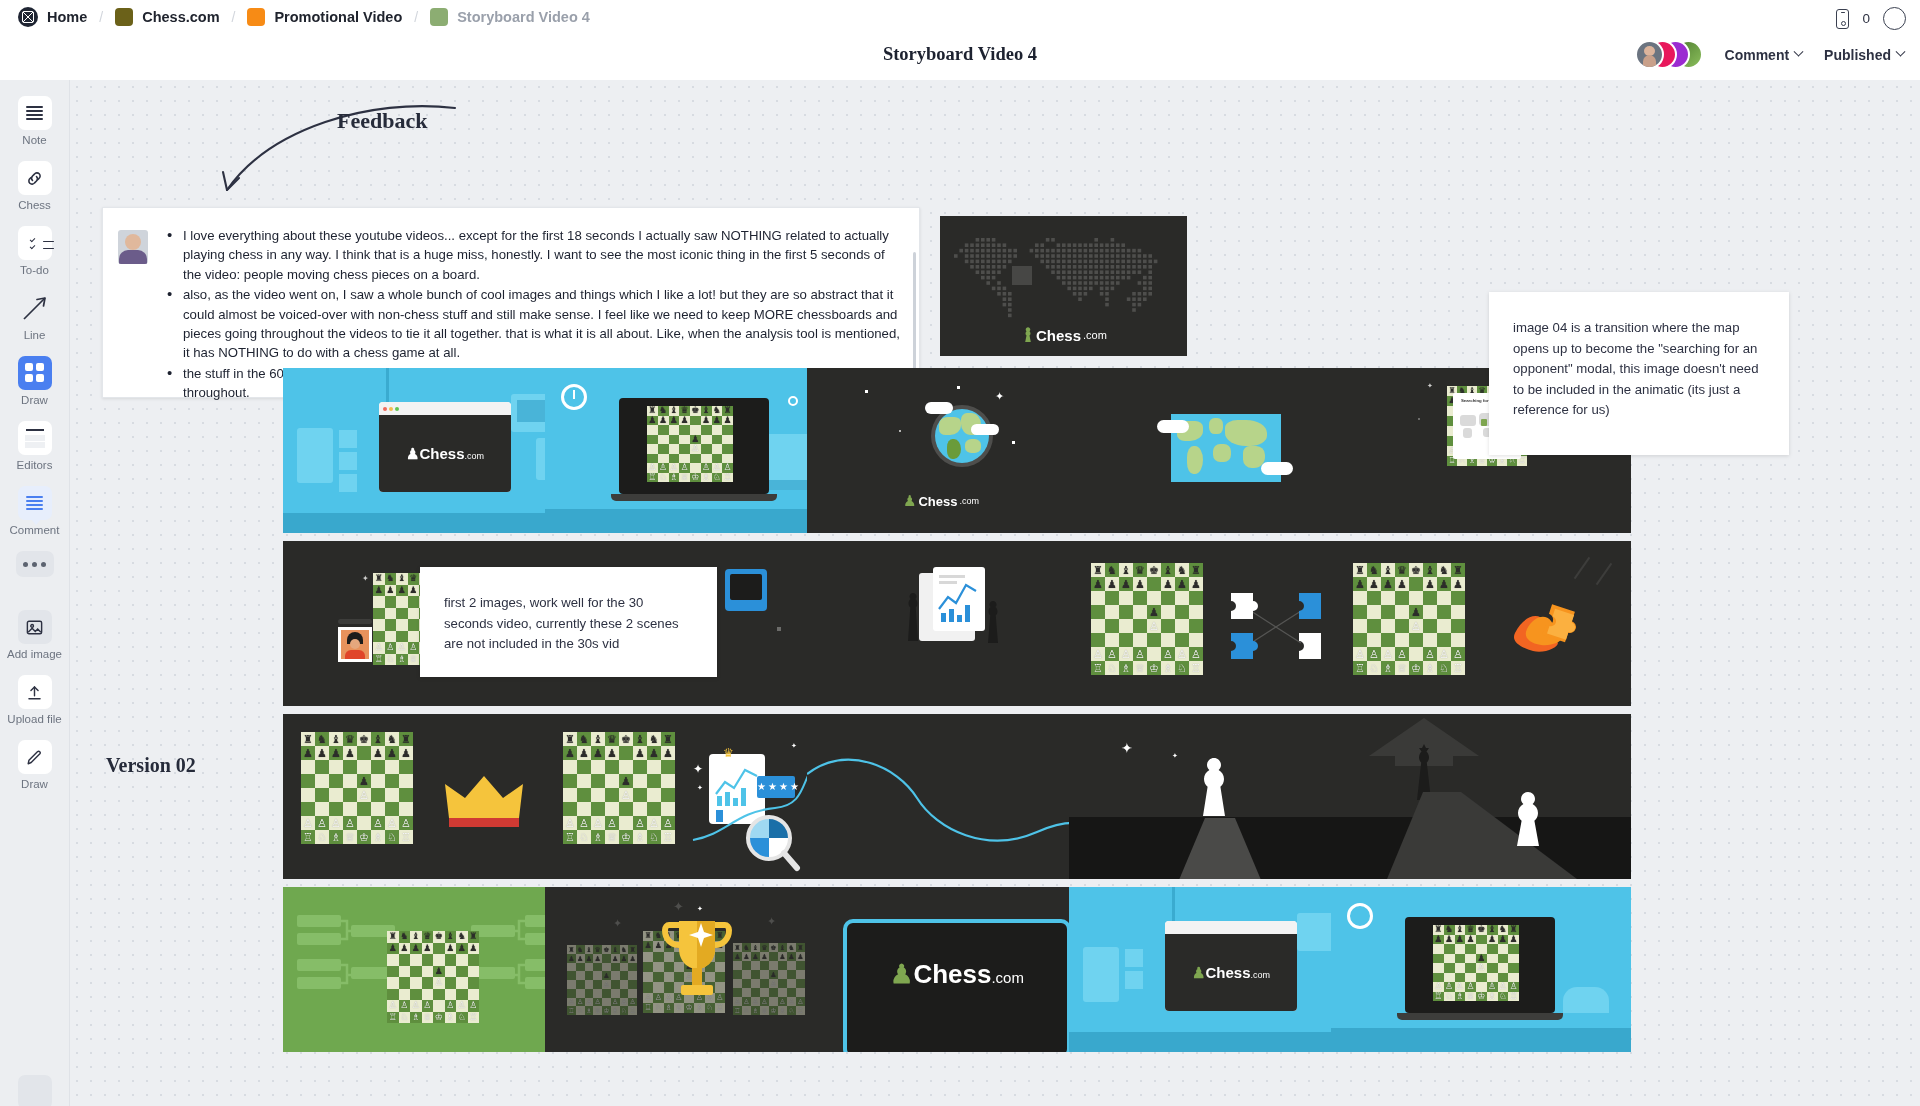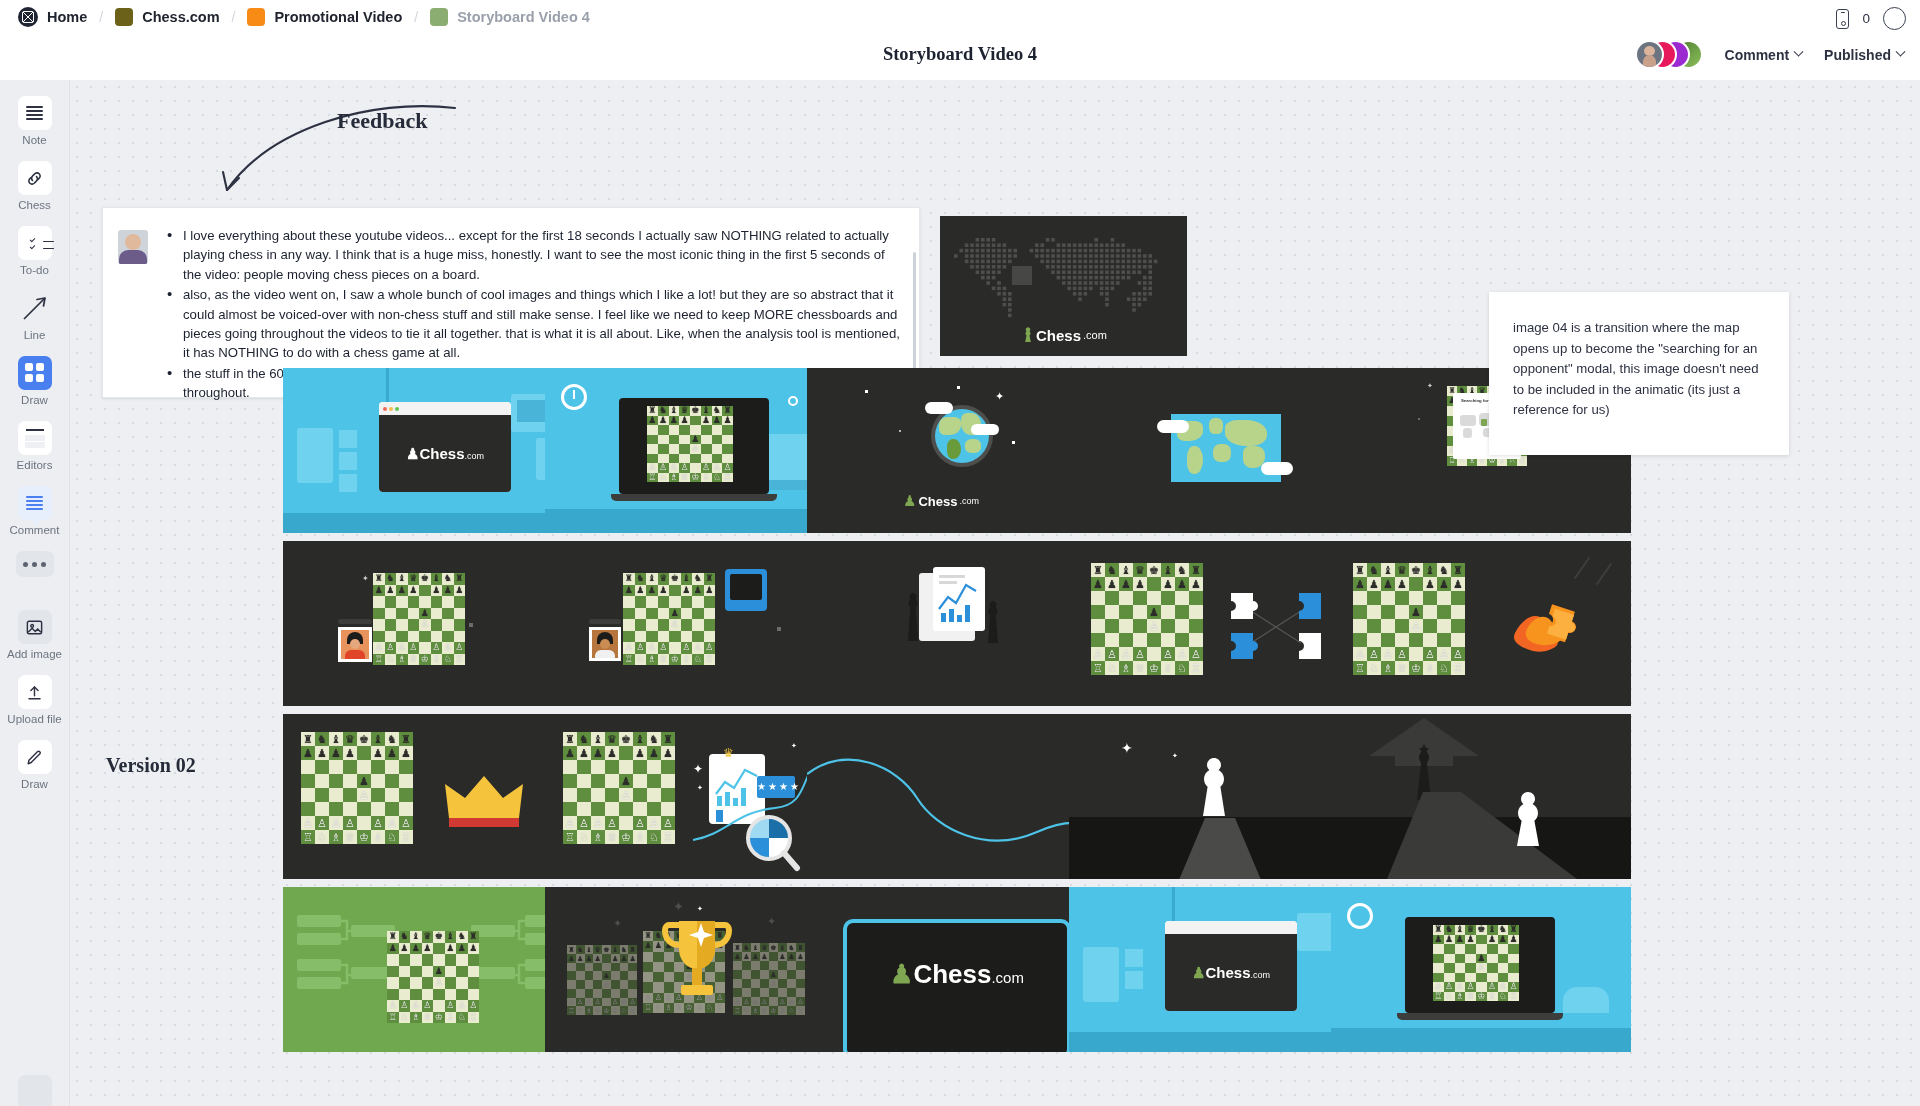--- a/index.html
+++ b/index.html
@@ -1794,16 +1794,17 @@
           <div class="dk" style="display: flex; align-items: center; justify-content: center; font-size: 9px; line-height: 1; color: rgb(253, 253, 253); text-shadow: rgba(0, 0, 0, 0.45) 0px 0px 1px; background: rgb(95, 143, 62);">♔</div>
           <div class="lt" style="display: flex; align-items: center; justify-content: center; font-size: 9px; line-height: 1; color: rgb(253, 253, 253); text-shadow: rgba(0, 0, 0, 0.45) 0px 0px 1px; background: rgb(234, 236, 208);">♗</div>
           <div class="dk" style="display: flex; align-items: center; justify-content: center; font-size: 9px; line-height: 1; color: rgb(253, 253, 253); text-shadow: rgba(0, 0, 0, 0.45) 0px 0px 1px; background: rgb(95, 143, 62);">♘</div>
           <div class="lt" style="display: flex; align-items: center; justify-content: center; font-size: 9px; line-height: 1; color: rgb(253, 253, 253); text-shadow: rgba(0, 0, 0, 0.45) 0px 0px 1px; background: rgb(234, 236, 208);">♖</div>
         </div>
     </div>
     <div style="position:absolute;left:66px;top:126px;width:166px;height:7px;background:#3d3d3b;border-radius:0 0 5px 5px;"></div>
     <div style="position:absolute;left:232px;top:100px;width:46px;height:26px;background:#6fd3f0;border-radius:14px 14px 0 0;"></div>
   </div>
 
+  <div class="note n1" style="left:350px;top:487px;">first 2 images, work well for the 30 seconds video, currently these 2 scenes are not included in the 30s vid</div>
 
   <div class="note n2" style="left:1419px;top:212px;">image 04 is a transition where the map opens up to become the "searching for an opponent" modal, this image doesn't need to be included in the animatic (its just a reference for us)</div>
 
 </div>
 
 </body></html>

